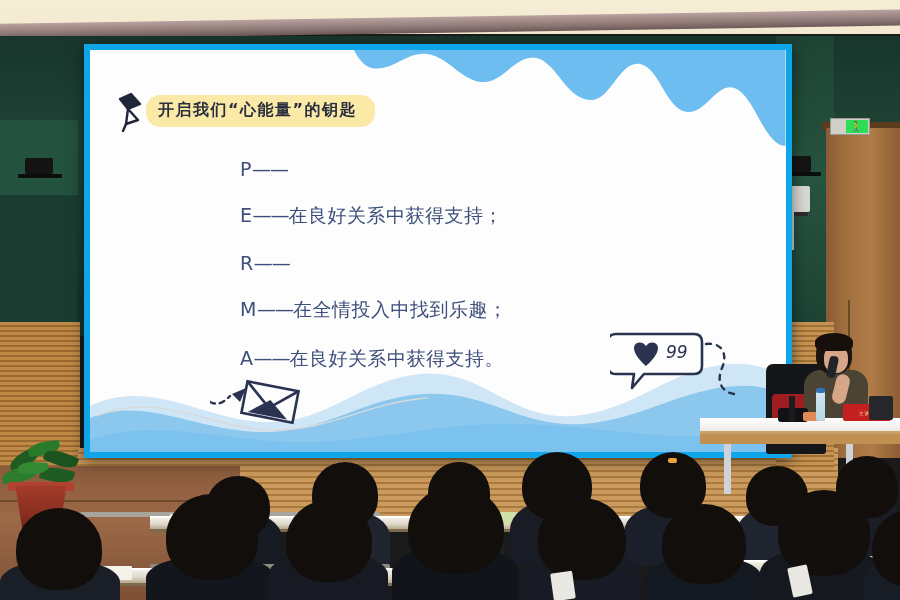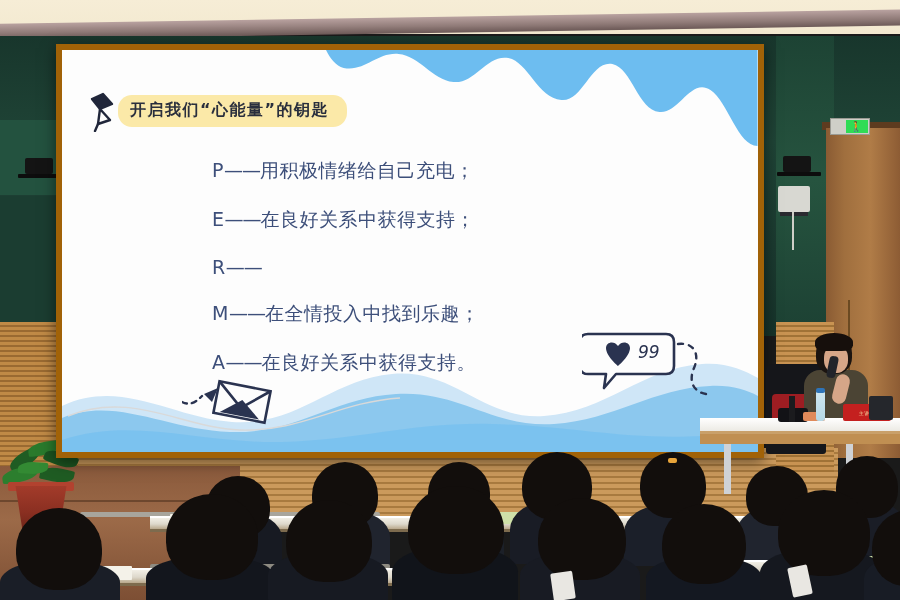--- a/index.html
+++ b/index.html
@@ -131,22 +131,22 @@
     position: absolute; left: 8px; top: 482px; width: 66px; height: 9px;
     background: #b2422f; border-radius: 2px;
   }
   .leaf {
     position: absolute; background: #1f5c23;
     border-radius: 60% 10% 60% 10%;
   }
 
   
   .screen-frame {
-    position: absolute; left: 56px; top: 44px; width: 708px; height: 414px;
-    background: #a16207;
+    position: absolute; left: 84px; top: 44px; width: 708px; height: 414px;
+    background: #0ea5e9;
     padding: 6px;
     box-shadow: 0 4px 14px rgba(0,0,0,.5);
   }
   .screen {
     position: relative; width: 100%; height: 100%;
     background: #fdfdfd;
     overflow: hidden;
   }
 
   
@@ -380,21 +380,20 @@
         </svg>
         <div class="title-highlight">
           <div class="title-text">开启我们“心能量”的钥匙</div>
         </div>
       </div>
 
       <div class="lines">
         <div class="line">
           <span class="key">P</span>
           <span class="dash">——</span>
-          <span class="body">用积极情绪给自己充电；</span>
         </div>
         <div class="line">
           <span class="key">E</span>
           <span class="dash">——</span>
           <span class="body">在良好关系中获得支持；</span>
         </div>
         <div class="line">
           <span class="key">R</span>
           <span class="dash">——</span>
         </div>

